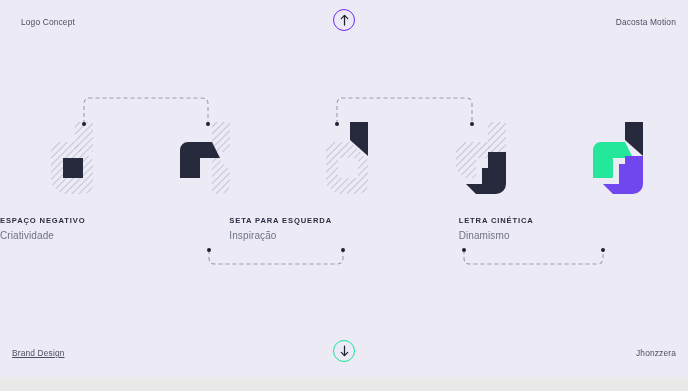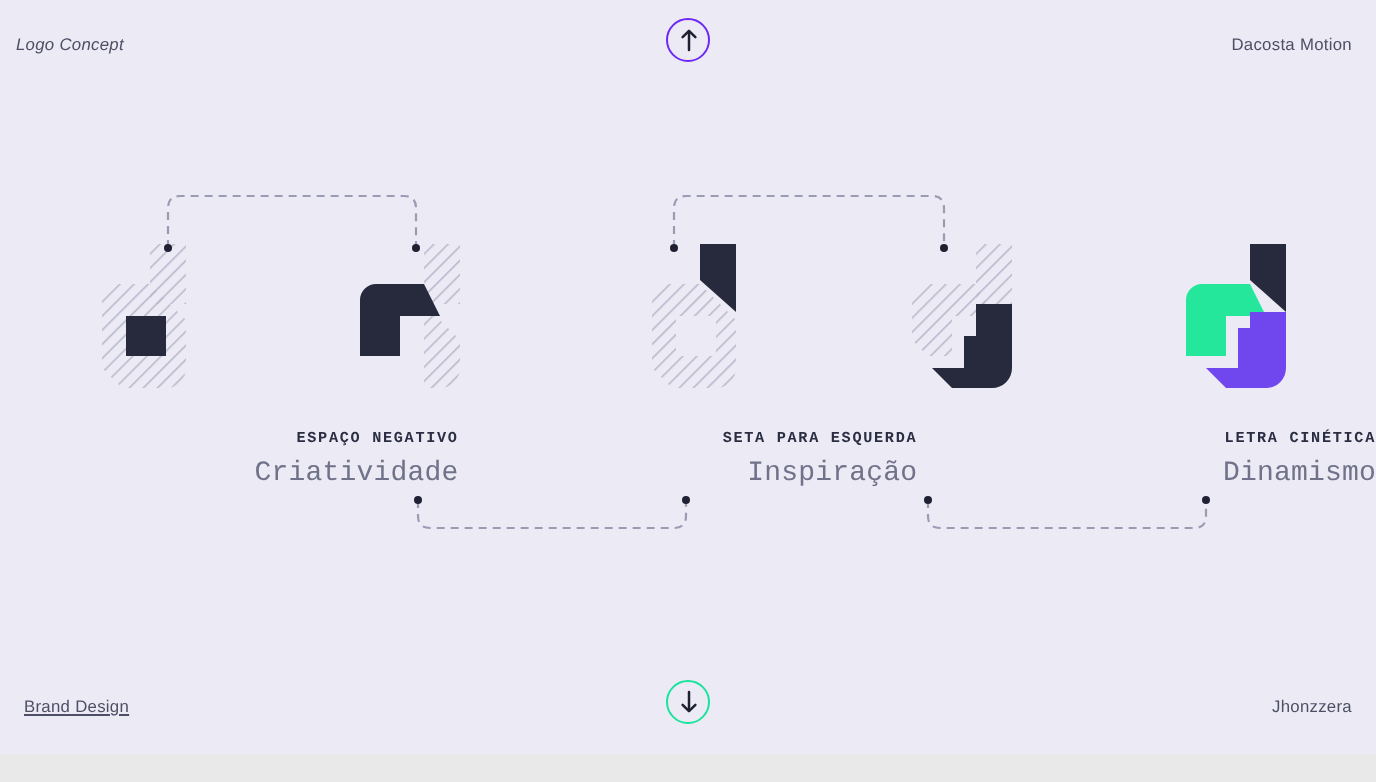--- a/index.html
+++ b/index.html
@@ -19,21 +19,21 @@
   }
 
   
   .hdr-text{
     position:absolute;
     font-size:8.4px;
     letter-spacing:.15px;
     color:#4d4f66;
     white-space:nowrap;
   }
-  #hdr-left { left:8px; top:17px;font-style:italic; }
+  #hdr-left { left:21px; top:17px; }
   #hdr-right{ right:12px; top:17px;padding-left:32px; }
 
   .circle-btn{
     position:absolute;
     width:22px; height:22px;
     border-radius:50%;
     border:1.6px solid #7c3aed;
     display:flex; align-items:center; justify-content:center;
     background:transparent;
   }
@@ -75,33 +75,32 @@
   }
   .mark svg{ display:block; }
 
   
   #captions{
     position:absolute; left:0; top:216px; width:688px;
     display:flex;
   }
   .cap{
     flex:1 1 0;
-    text-align:right;
-    font-family:Liberation Mono, monospace;
+    text-align:left;
   }
   .cap-title{
     font-size:7.6px;
     font-weight:bold;
     letter-spacing:.85px;
     color:#2b2d42;
     white-space:nowrap;
   }
   .cap-sub{
     margin-top:5px;
-    font-size:14px;
+    font-size:10px;
     letter-spacing:.1px;
     color:#6f7289;
     white-space:nowrap;
   }
 
   
   #links{
     position:absolute; left:0; top:0; width:688px; height:391px;
     pointer-events:none;
   }

